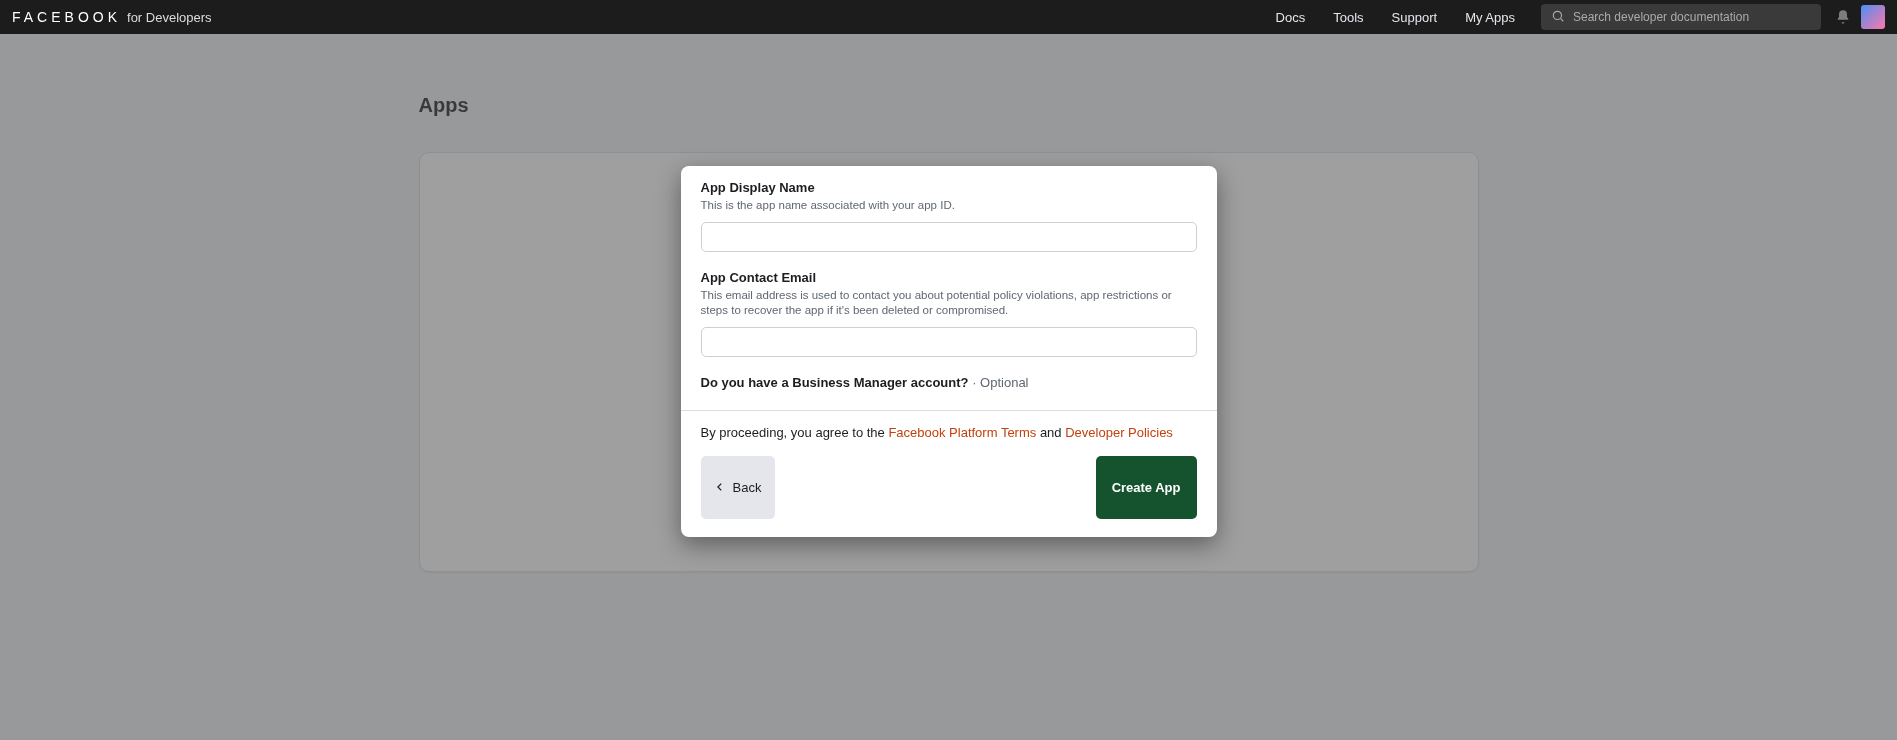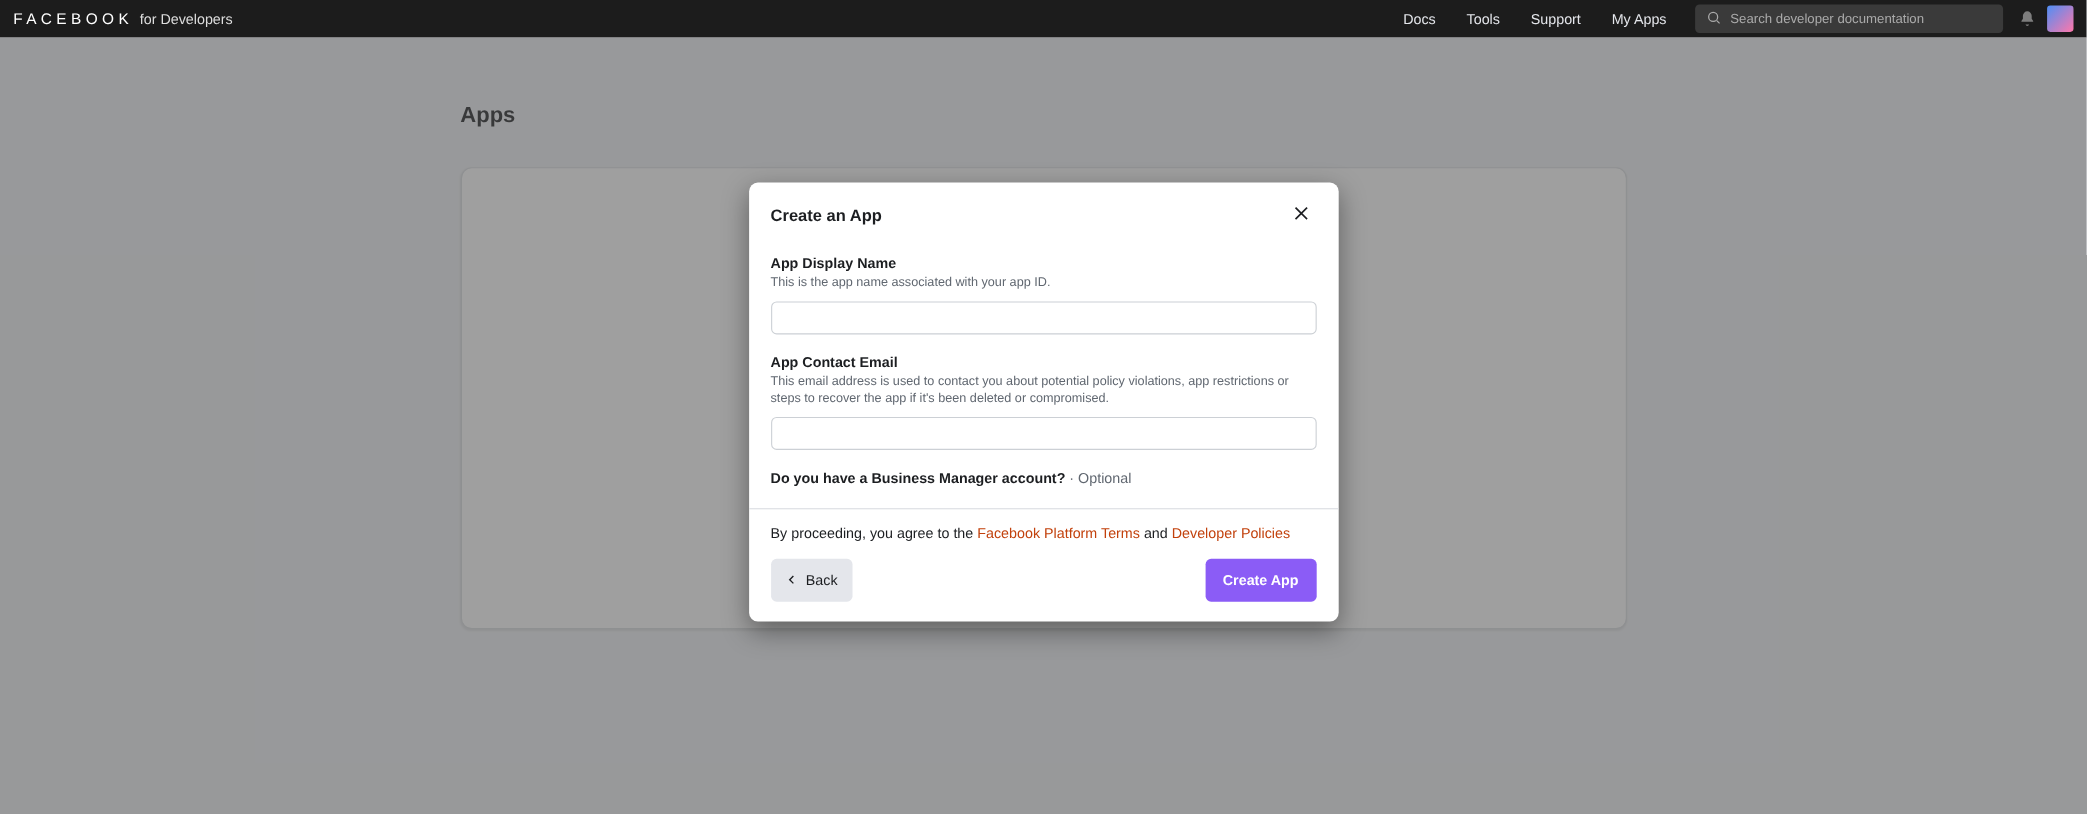--- a/index.html
+++ b/index.html
@@ -208,25 +208,25 @@
     gap: 8px;
     background: #e4e6eb;
     border: none;
     border-radius: 5px;
     padding: 7px 14px;
     font-size: 13px;
     color: #1c1e21;
     cursor: pointer;
   }
   .btn-create {
-    background: #8b5cf6;
+    background: #14532d;
     color: #fff;
     border: none;
     border-radius: 5px;
-    padding: 12px 16px;
+    padding: 24px 16px;
     font-size: 13px;
     font-weight: 600;
     cursor: not-allowed;
     margin-left: 44px;
   }
 </style>
 </head>
 <body>
 
 <div class="topnav">
@@ -259,31 +259,20 @@
 </div>
 
 <div class="page">
   <div class="page-inner">
     <div class="page-title">Apps</div>
     <div class="apps-card"></div>
   </div>
 
   <div class="overlay">
     <div class="modal">
-      <div class="modal-header">
-        <h2>Create an App</h2>
-        <div class="close-btn">
-          <span>
-            <svg width="18" height="18" viewBox="0 0 24 24" stroke="#1c1e21" stroke-width="2" fill="none">
-              <line x1="5" y1="5" x2="19" y2="19"></line>
-                <line x1="19" y1="5" x2="5" y2="19"></line>
-            </svg>
-          </span>
-        </div>
-      </div>
 
       <div class="modal-body">
 
         <div class="field-block">
           <div class="field-label">App Display Name</div>
           <div class="field-desc">This is the app name associated with your app ID.</div>
           <input class="text-input" type="text" value="" style="">
         </div>
 
         <div class="field-block" style="margin-top:18px;">

